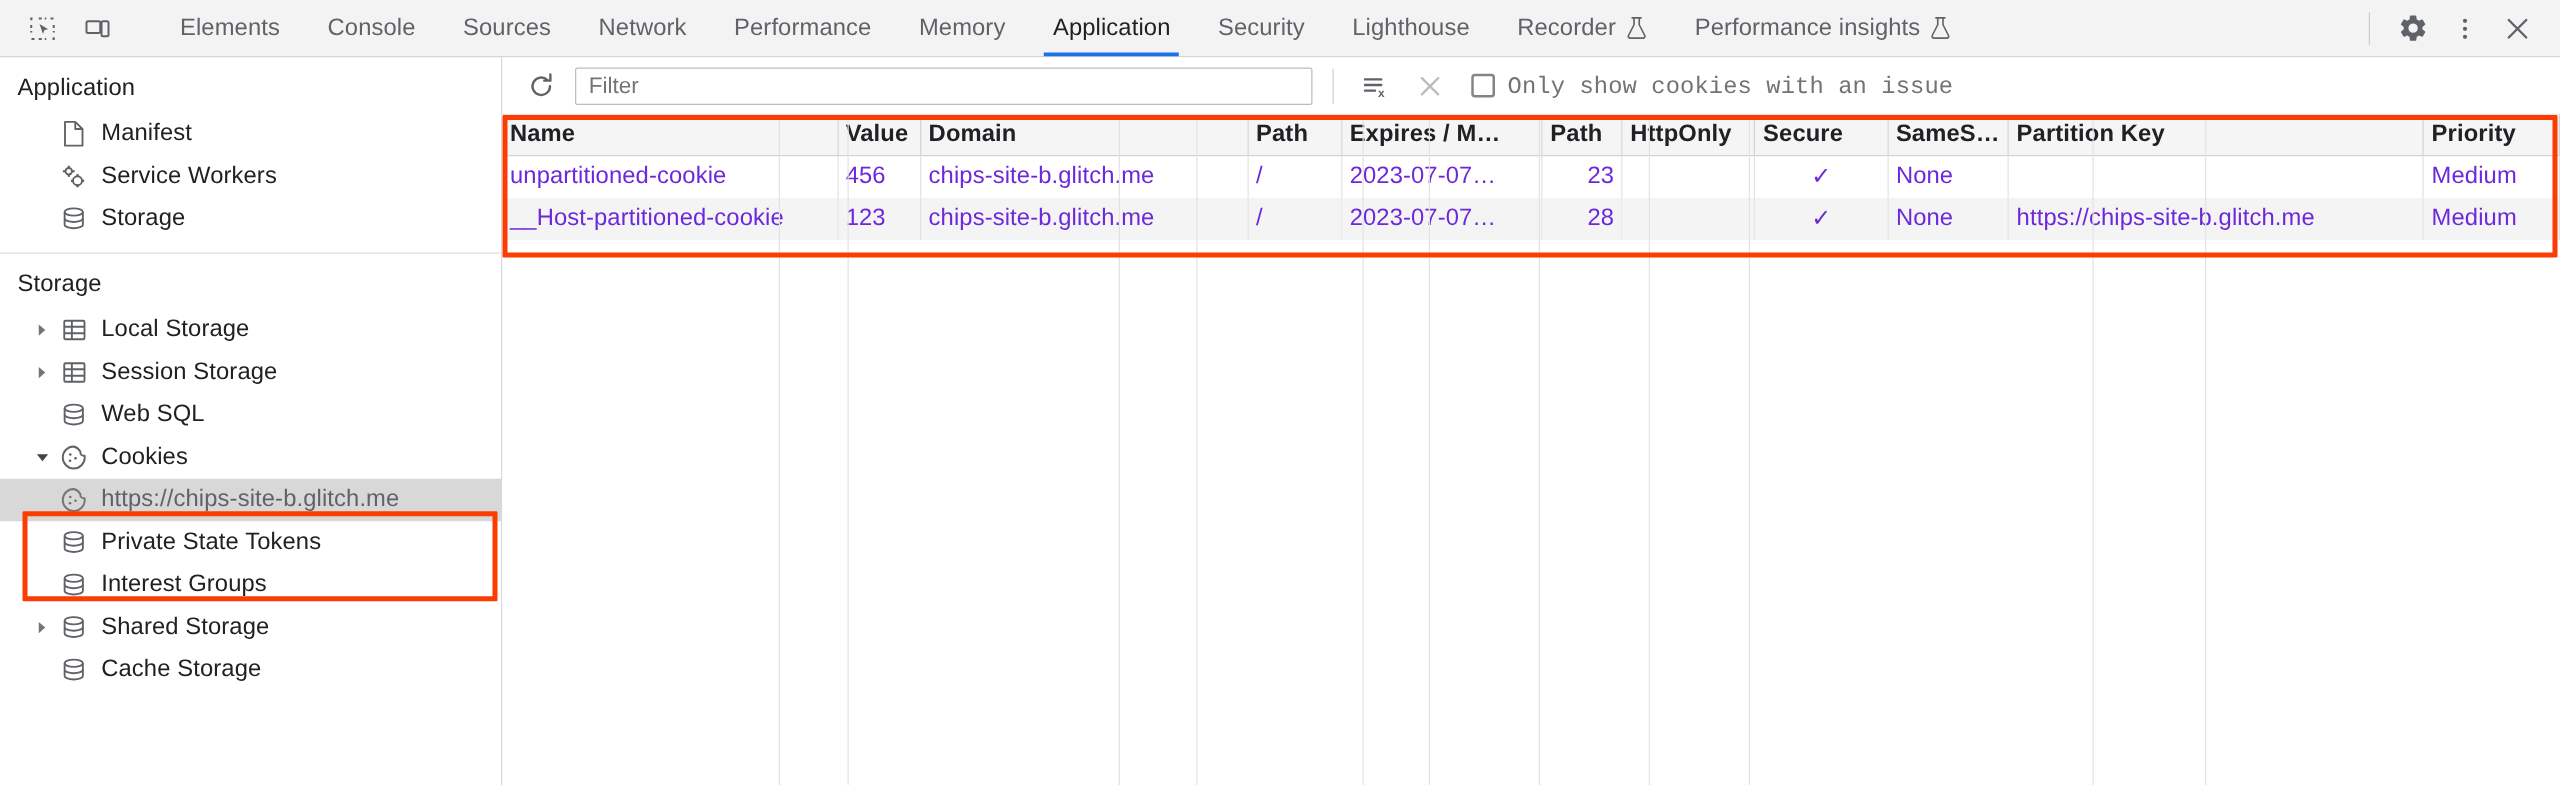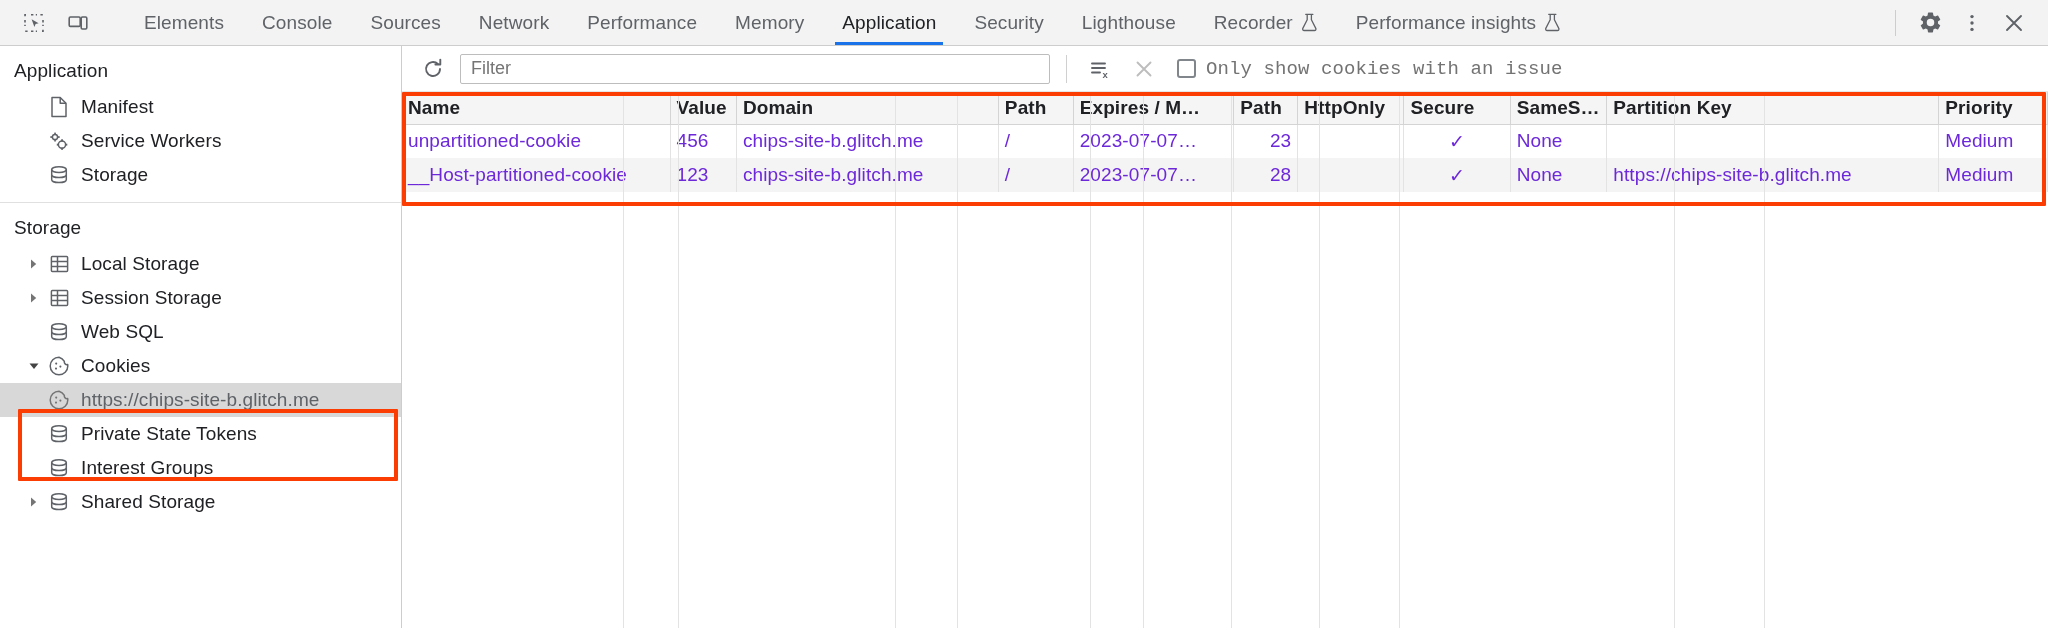--- a/index.html
+++ b/index.html
@@ -568,20 +568,33 @@
               <g fill="none" stroke="#5f6368" stroke-width="1.5">
                 <ellipse cx="11" cy="4.6" rx="7.3" ry="2.9"></ellipse>
                 <path d="M3.7 4.6v10.1c0 1.6 3.3 2.9 7.3 2.9s7.3-1.3 7.3-2.9V4.6"></path>
                 <path d="M3.7 9.7c0 1.6 3.3 2.9 7.3 2.9s7.3-1.3 7.3-2.9"></path>
               </g>
             </svg>
           </span>
           <span class="sb-label">Shared Storage</span>
         </div>
 
+        <div class="sb-item">
+          <span class="twisty"></span>
+          <span class="sb-icon">
+            <svg width="22" height="20" viewBox="0 0 22 20">
+              <g fill="none" stroke="#5f6368" stroke-width="1.5">
+                <ellipse cx="11" cy="4.6" rx="7.3" ry="2.9"></ellipse>
+                <path d="M3.7 4.6v10.1c0 1.6 3.3 2.9 7.3 2.9s7.3-1.3 7.3-2.9V4.6"></path>
+                <path d="M3.7 9.7c0 1.6 3.3 2.9 7.3 2.9s7.3-1.3 7.3-2.9"></path>
+              </g>
+            </svg>
+          </span>
+          <span class="sb-label">Cache Storage</span>
+        </div>
       </div>
 
       <div class="annot" style="left:18px; top:363px; width:380px; height:72px;"></div>
     </div>
 
     <div class="main">
 
       <div class="main-toolbar">
         <div class="tbtn" title="Refresh">
           <svg width="24" height="24" viewBox="0 0 24 24">

